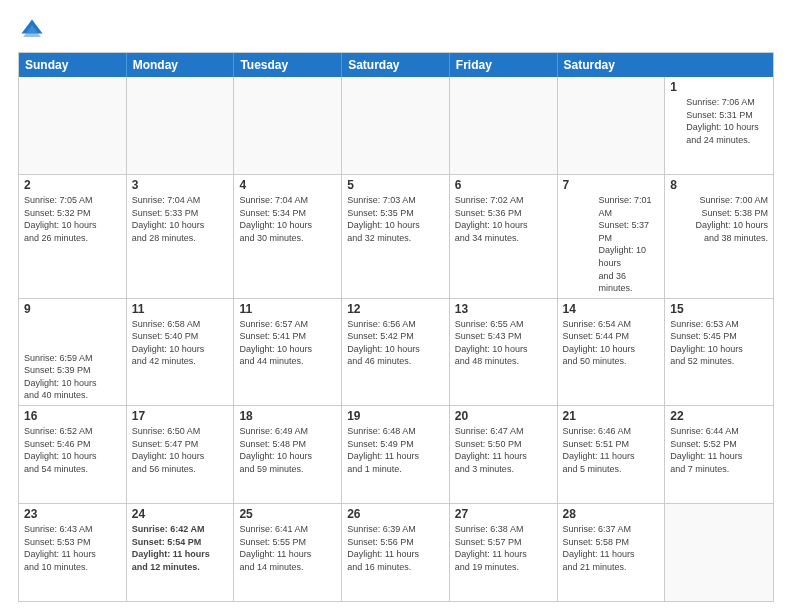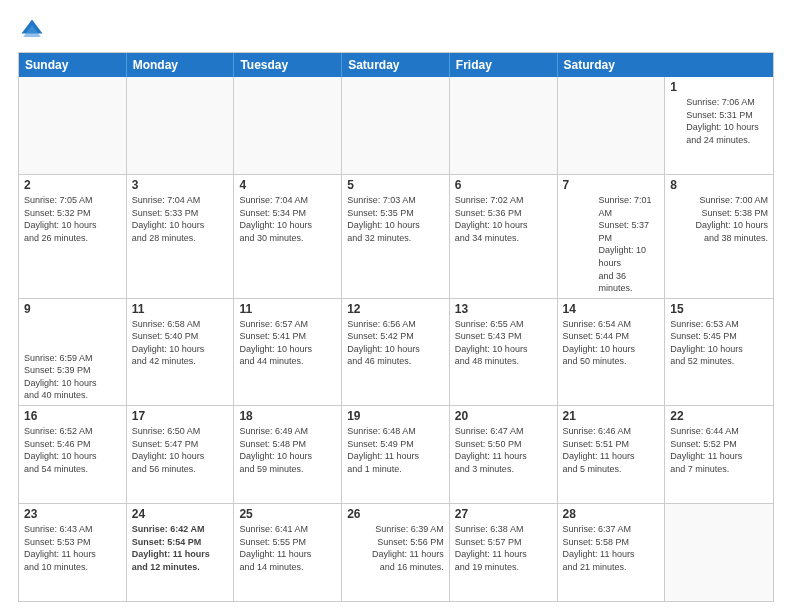--- a/index.html
+++ b/index.html
@@ -323,21 +323,21 @@
           </div>
           <div class="cal-cell">
             <div class="day-num">25</div>
             <div class="cell-text" style="white-space: pre-line;">Sunrise: 6:41 AM
 Sunset: 5:55 PM
 Daylight: 11 hours
 and 14 minutes.</div>
           </div>
           <div class="cal-cell">
             <div class="day-num">26</div>
-            <div class="cell-text" style="white-space: pre-line; text-align: right;">Sunrise: 6:39 AM
+            <div class="cell-text" style="white-space: pre-line;">Sunrise: 6:39 AM
 Sunset: 5:56 PM
 Daylight: 11 hours
 and 16 minutes.</div>
           </div>
           <div class="cal-cell">
             <div class="day-num">27</div>
             <div class="cell-text" style="white-space: pre-line;">Sunrise: 6:38 AM
 Sunset: 5:57 PM
 Daylight: 11 hours
 and 19 minutes.</div>

